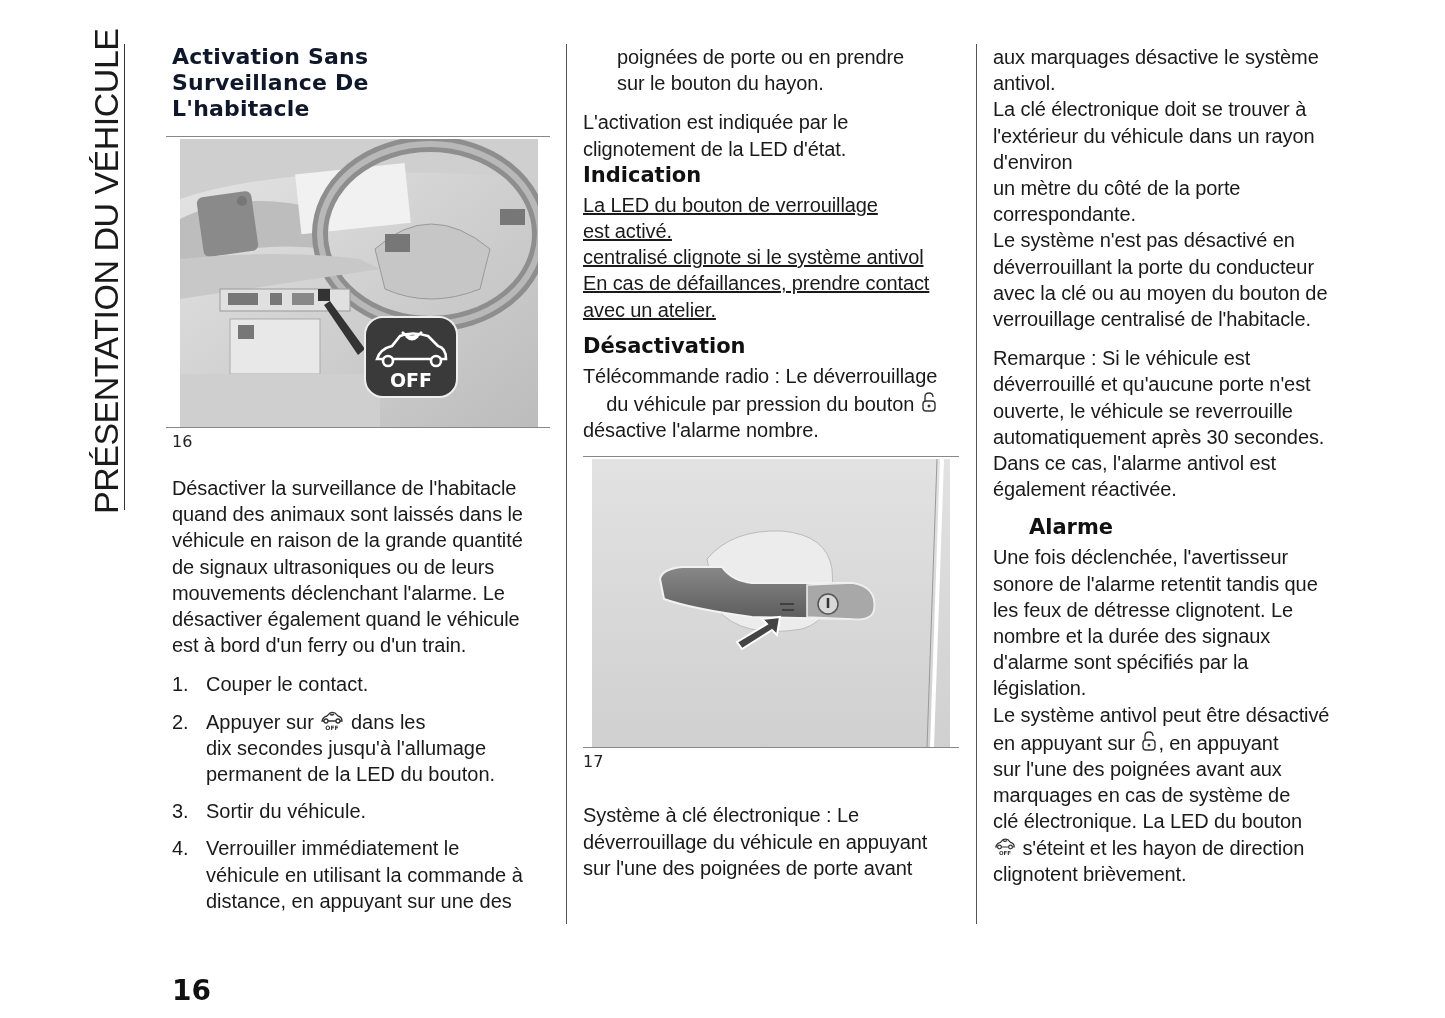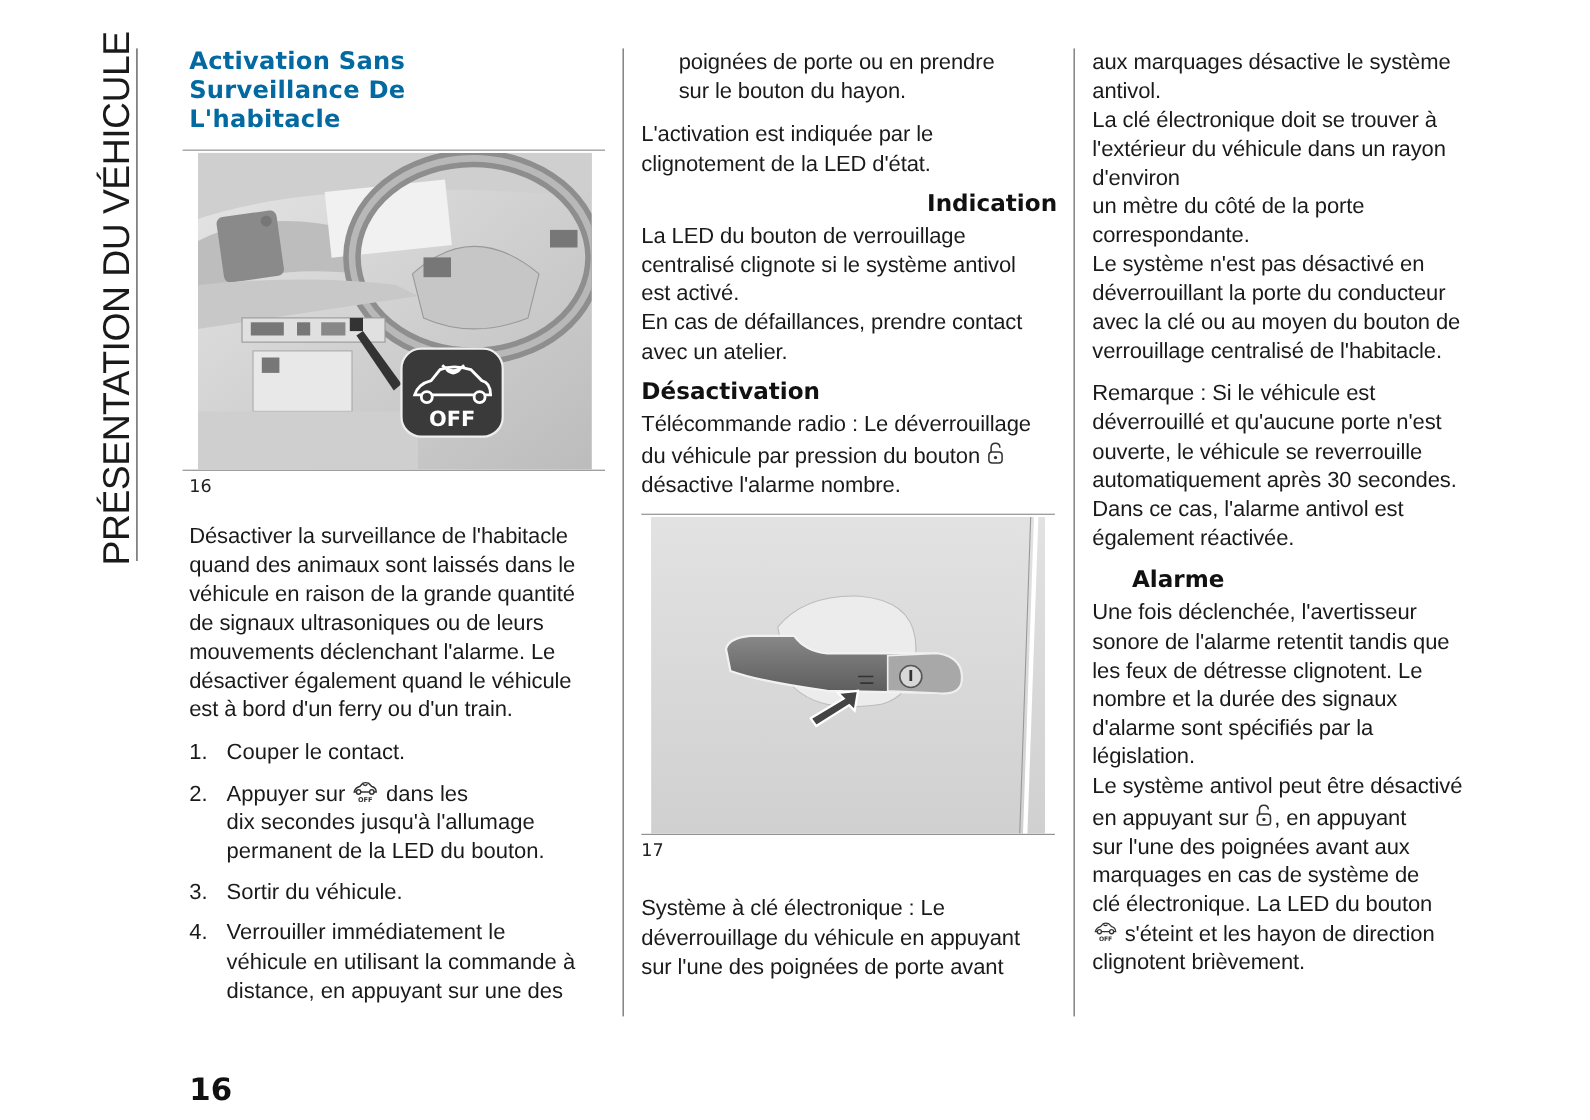--- a/index.html
+++ b/index.html
@@ -8,21 +8,21 @@
   .side-title { position: absolute; left: 86px; top: 44px; width: 40px; height: 470px; }
   .side-title span { position: absolute; left: 0; top: 470px; transform-origin: 0 0; transform: rotate(-90deg);
         white-space: nowrap; font-size: 34px; font-weight: 400; letter-spacing: -0.5px; line-height: 40px; color: #1a1a1a; }
   .side-rule { position: absolute; left: 124px; top: 44px; width: 1px; height: 466px; background: #333; }
   .col { position: absolute; top: 44px; }
   .col1 { left: 172px; width: 378px; }
   .col2 { left: 583px; width: 378px; }
   .col3 { left: 993px; width: 380px; }
   .vrule { position: absolute; top: 44px; width: 1px; height: 880px; background: #555; }
   .h1 { font-family: "DejaVu Sans", sans-serif; font-weight: 900; font-size: 22px; line-height: 26px;
-        letter-spacing: 0.2px; margin: 0; color: #0369a1; }
+        letter-spacing: 0.2px; margin: 0; color: #0f172a; }
   .h2 { font-family: "DejaVu Sans", sans-serif; font-weight: 900; font-size: 21px; line-height: 26px; margin: 0; color: #111; }
   p { margin: 0; font-size: 20px; line-height: 26.2px; letter-spacing: -0.1px; }
   .hr { height: 1px; background: #888; }
   .fig { position: relative; overflow: hidden; }
   .fig-num { font-size: 16px; line-height: 20px; color: #222; font-family: "DejaVu Sans", sans-serif; }
   ol { margin: 0; padding: 0; list-style: none; }
   ol li { position: relative; padding-left: 34px; font-size: 20px; line-height: 26.2px; }
   ol li .n { position: absolute; left: 0; top: 0; }
   .ico { display: inline-block; vertical-align: -2px; }
   .pagenum { position: absolute; left: 172px; top: 974px; font-family: "DejaVu Sans", sans-serif;
@@ -137,32 +137,32 @@
 
 <div class="col col2">
   <div style="padding-left:34px;">
     <p>poignées de porte ou en prendre</p>
     <p>sur le bouton du hayon.</p>
   </div>
   <div style="margin-top:13px;">
     <p>L'activation est indiquée par le</p>
     <p>clignotement de la LED d'état.</p>
   </div>
-  <div class="h2" style="margin-top:10px;text-align:right;">Indication</div>
-  <div style="margin-top:4px;">
+  <div class="h2" style="">Indication</div>
+  <div style="margin-top:4px;text-decoration:underline;">
     <p>La LED du bouton de verrouillage</p>
+    <p>est activé.</p>
     <p>centralisé clignote si le système antivol</p>
-    <p>est activé.</p>
     <p>En cas de défaillances, prendre contact</p>
     <p>avec un atelier.</p>
   </div>
   <div class="h2" style="margin-top:10px;">Désactivation</div>
   <div style="margin-top:4px;">
     <p>Télécommande radio : Le déverrouillage</p>
-    <p style="margin-top:2px;">
+    <p style="margin-top:2px;text-align:center;">
       <span>du véhicule par pression du bouton</span>
       <svg class="ico" width="18" height="22" viewBox="0 0 18 22">
         <path d="M5 10 V6 Q5 2 9 2 Q13 2 13 6" fill="none" stroke="#333" stroke-width="1.4"></path>
         <rect x="3" y="10" width="12" height="10" rx="3" fill="none" stroke="#333" stroke-width="1.4"></rect>
         <circle cx="9" cy="15" r="1.5" fill="#333"></circle>
       </svg>
     </p>
     <p>désactive l'alarme nombre.</p>
   </div>
   <div class="hr" style="margin-top:13px; width:376px;"></div>

